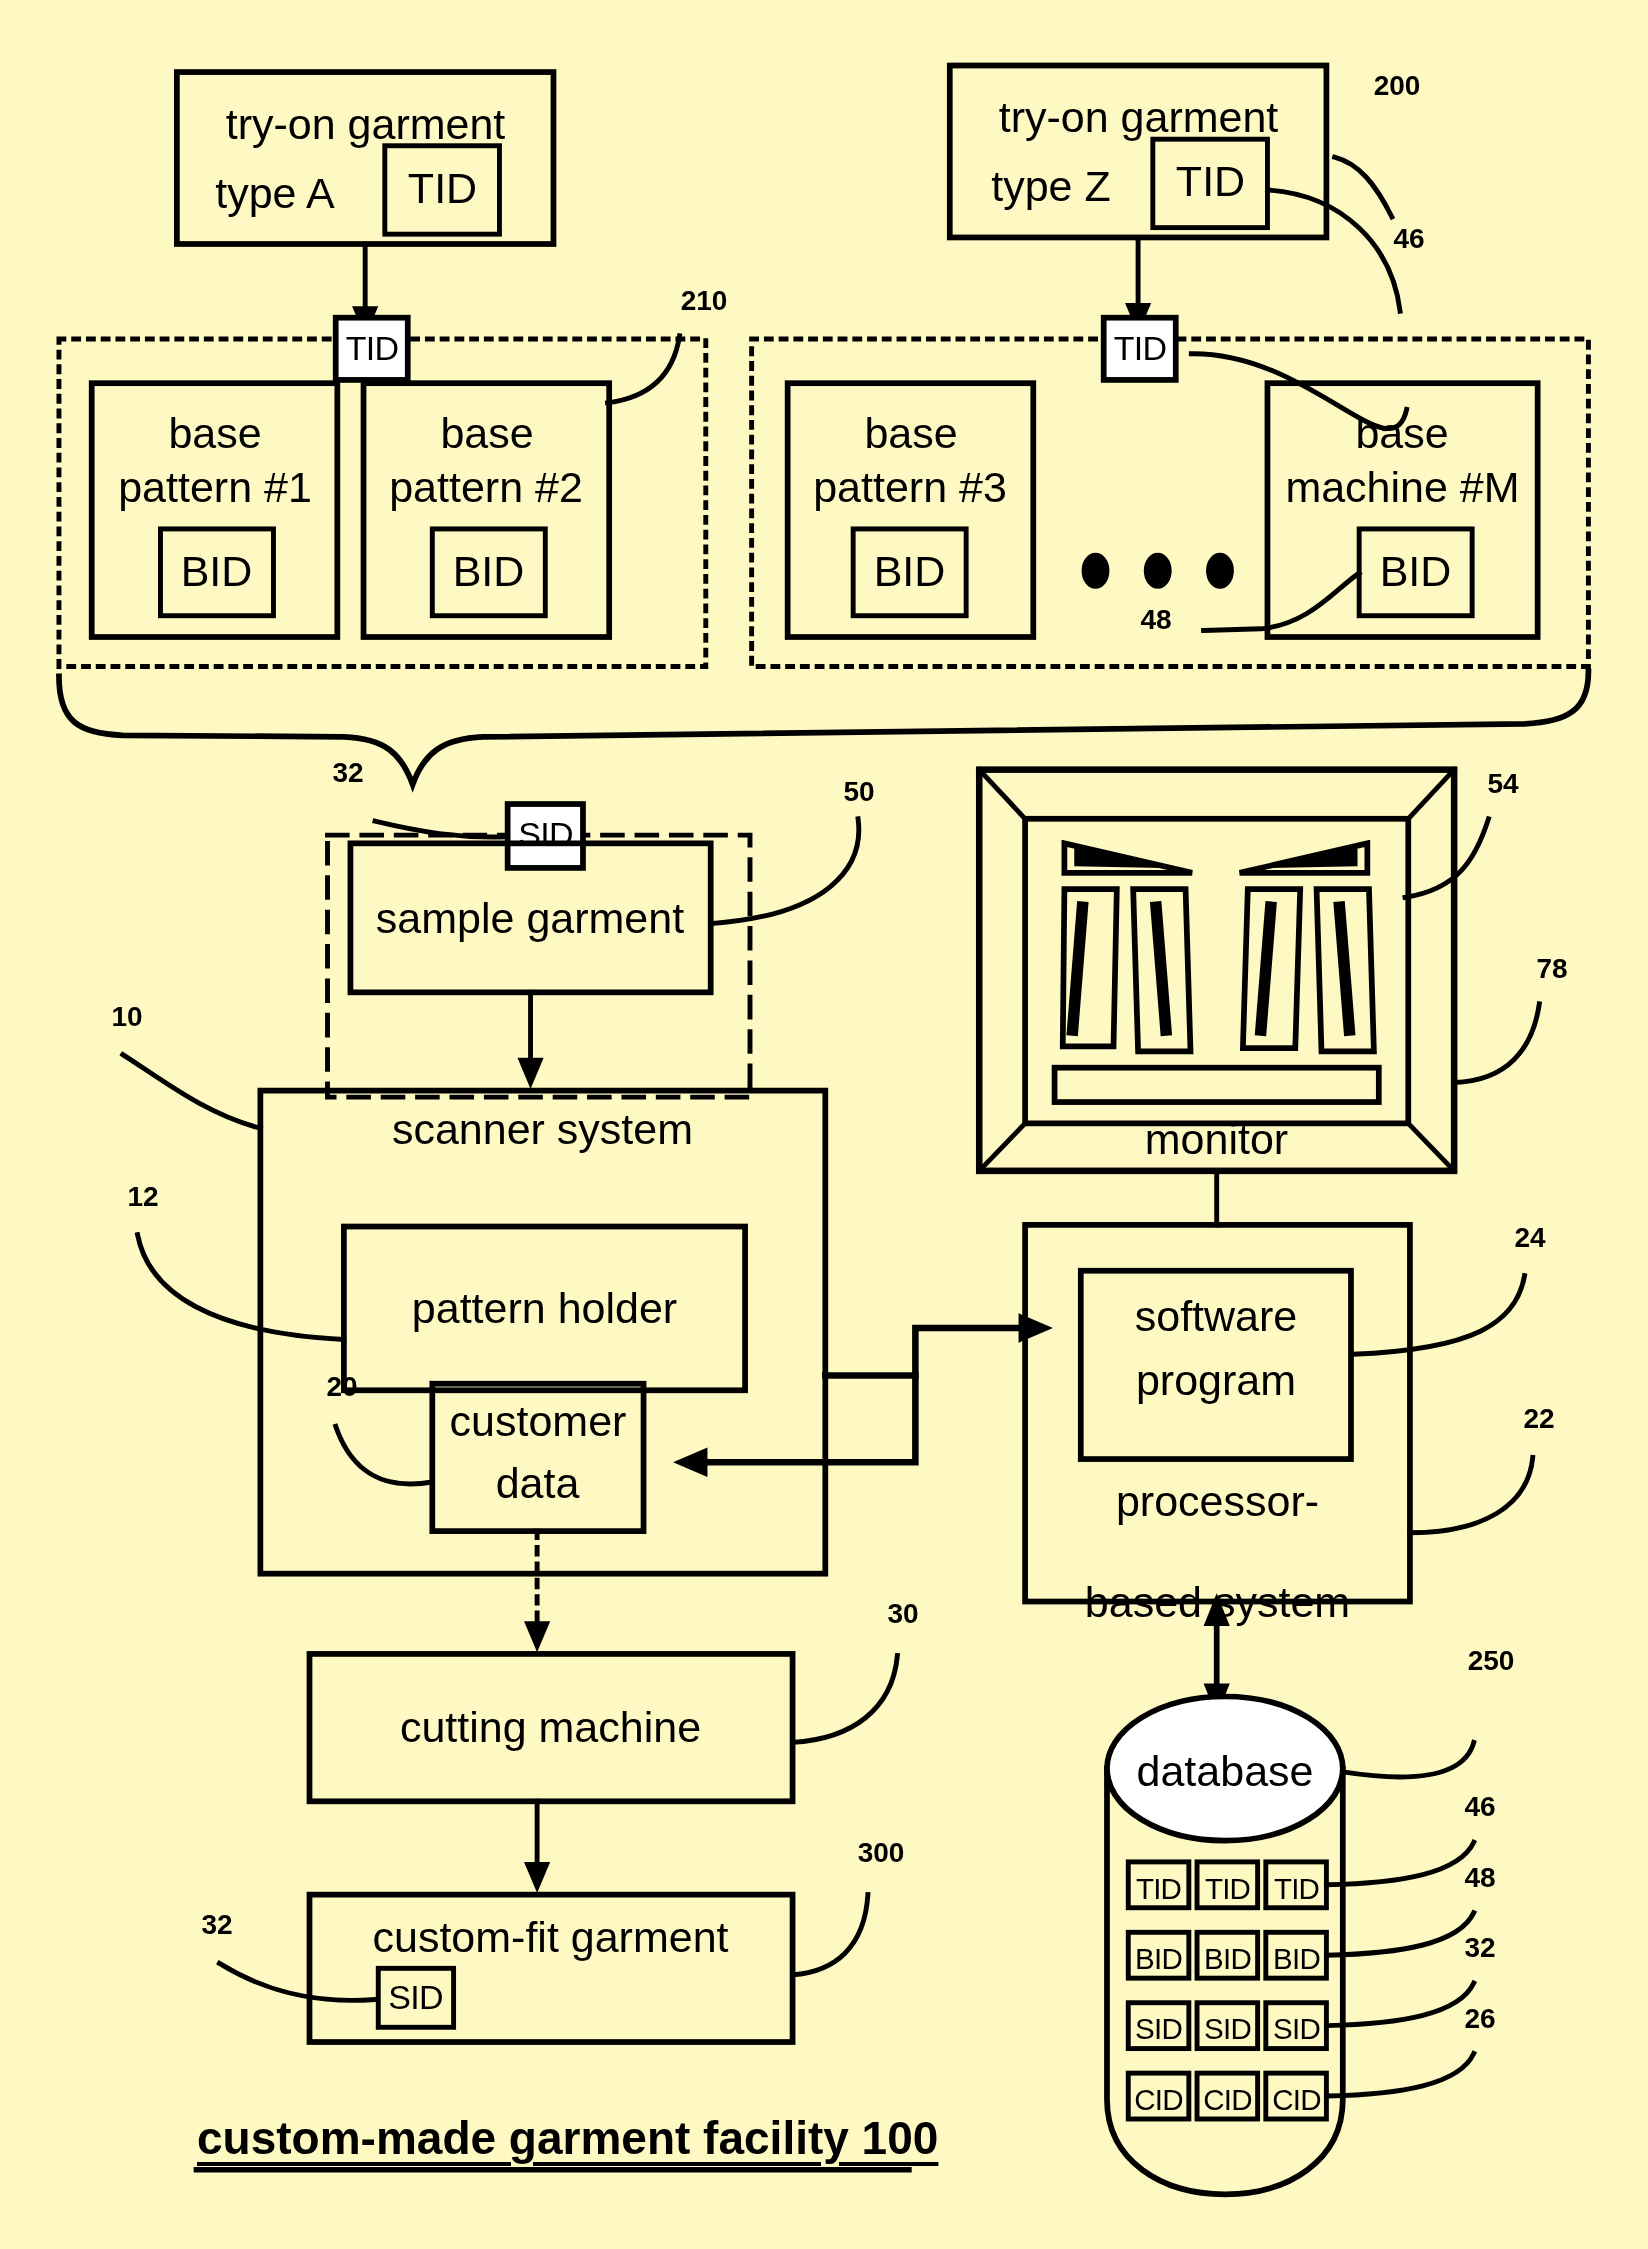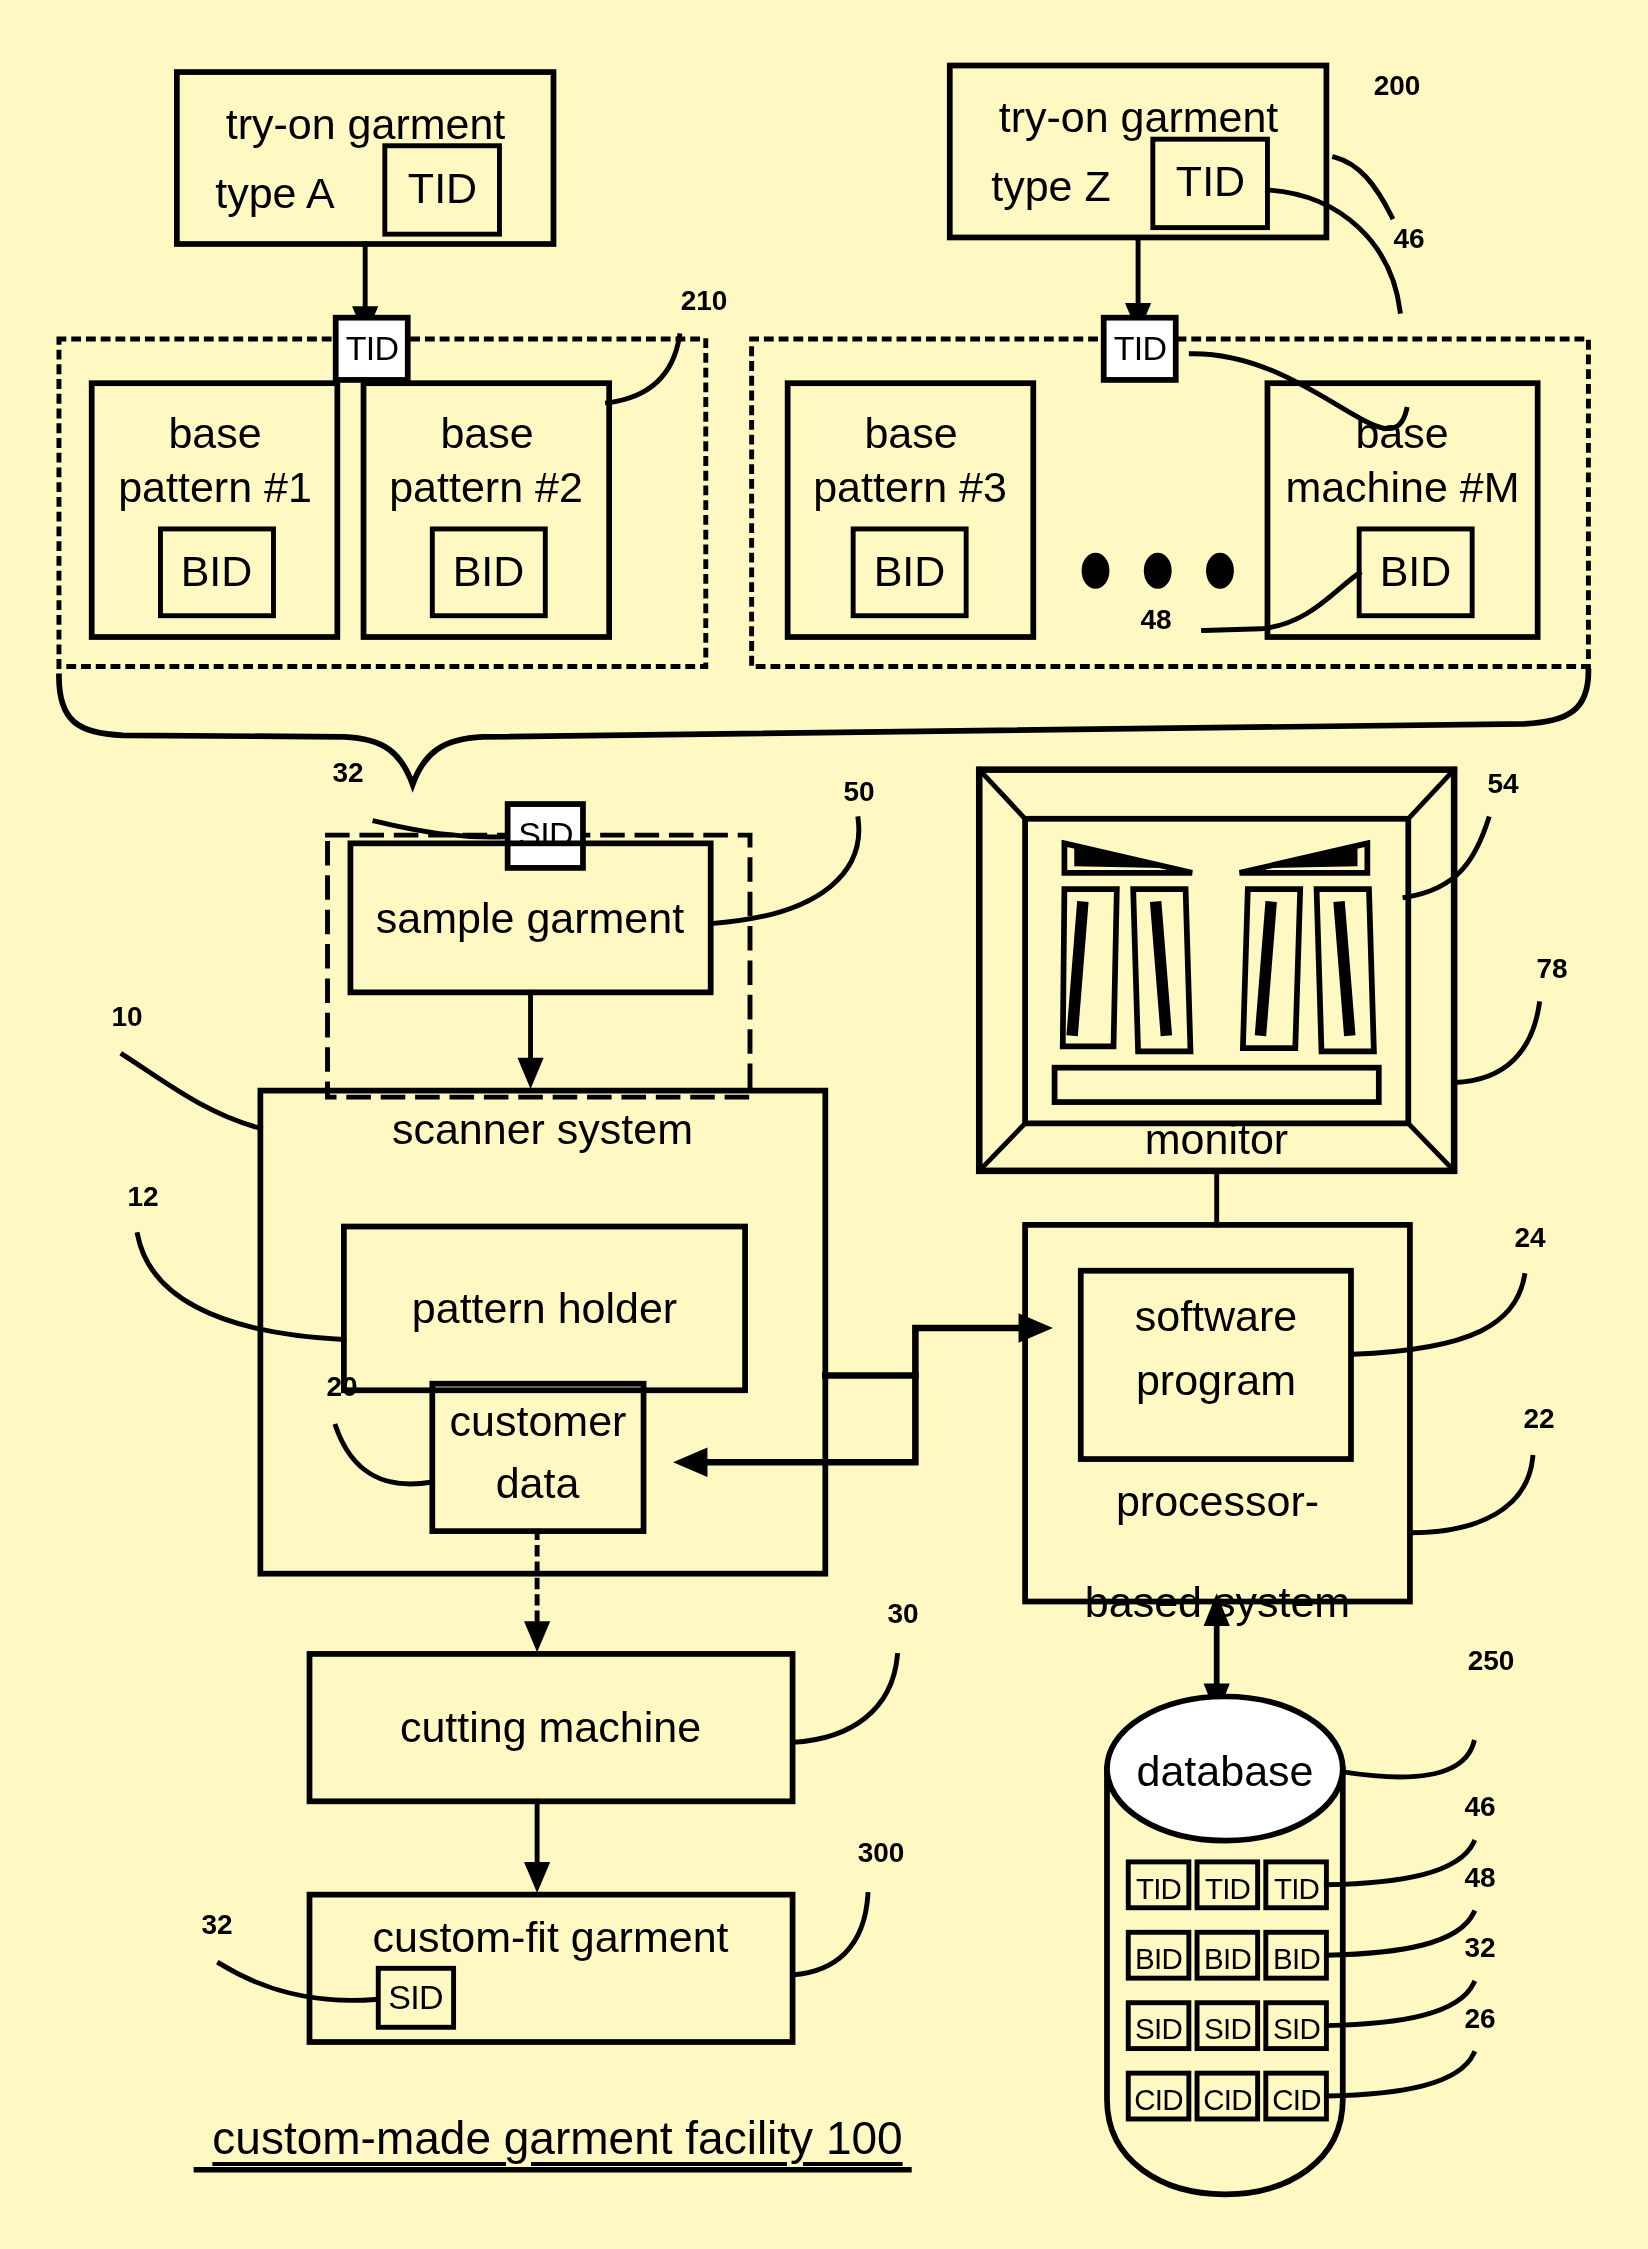--- a/index.html
+++ b/index.html
@@ -275,16 +275,16 @@
   <div class="lbl ref" style="left:1502px; top:1403px; width:74px;">22</div>
   <div class="lbl ref" style="left:866px; top:1598px; width:74px;">30</div>
   <div class="lbl ref" style="left:832px; top:1837px; width:98px;">300</div>
   <div class="lbl ref" style="left:180px; top:1909px; width:74px;">32</div>
   <div class="lbl ref" style="left:1438px; top:1645px; width:106px;">250</div>
   <div class="lbl ref" style="left:1443px; top:1791px; width:74px;">46</div>
   <div class="lbl ref" style="left:1443px; top:1862px; width:74px;">48</div>
   <div class="lbl ref" style="left:1443px; top:1932px; width:74px;">32</div>
   <div class="lbl ref" style="left:1443px; top:2003px; width:74px;">26</div>
 
-  <div class="lbl caption" style="left:197px; top:2112px; width:721px; text-align:center;">custom-made garment facility 100</div>
+  <div class="lbl caption" style="left:197px; top:2112px; width:721px; text-align:left;font-weight:bold;">custom-made garment facility 100</div>
 
 </div>
 
 
 </body></html>

